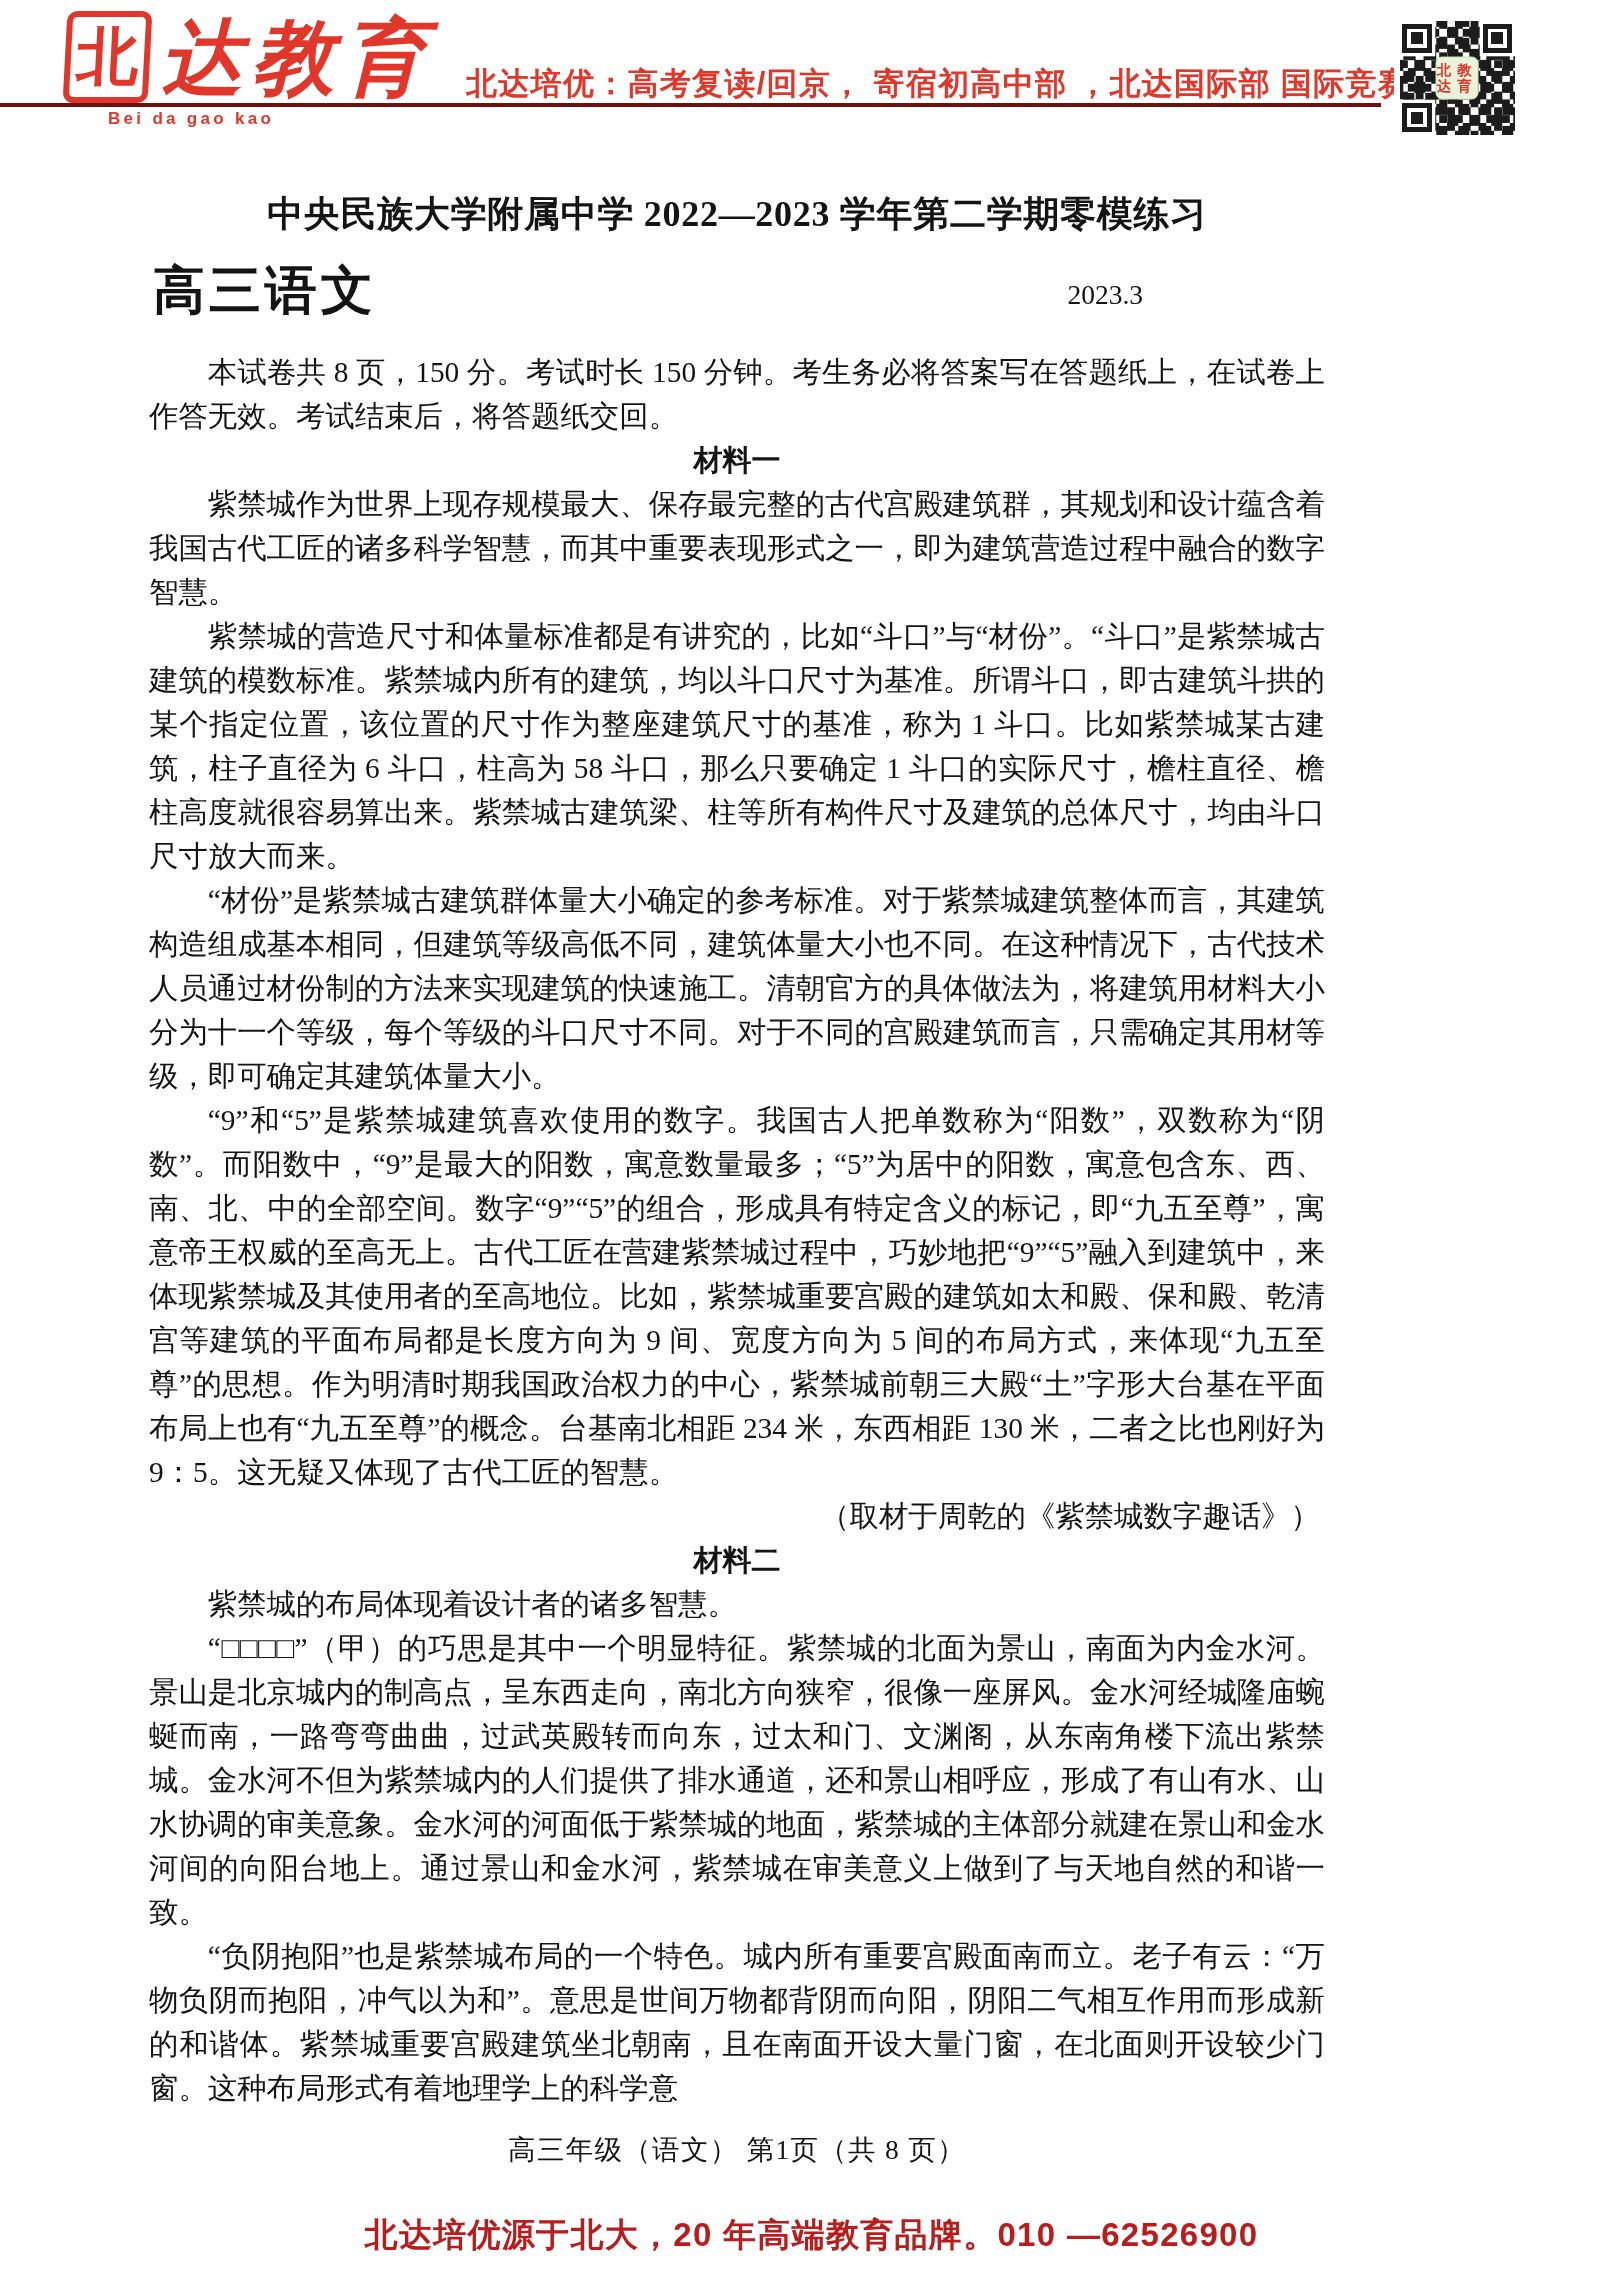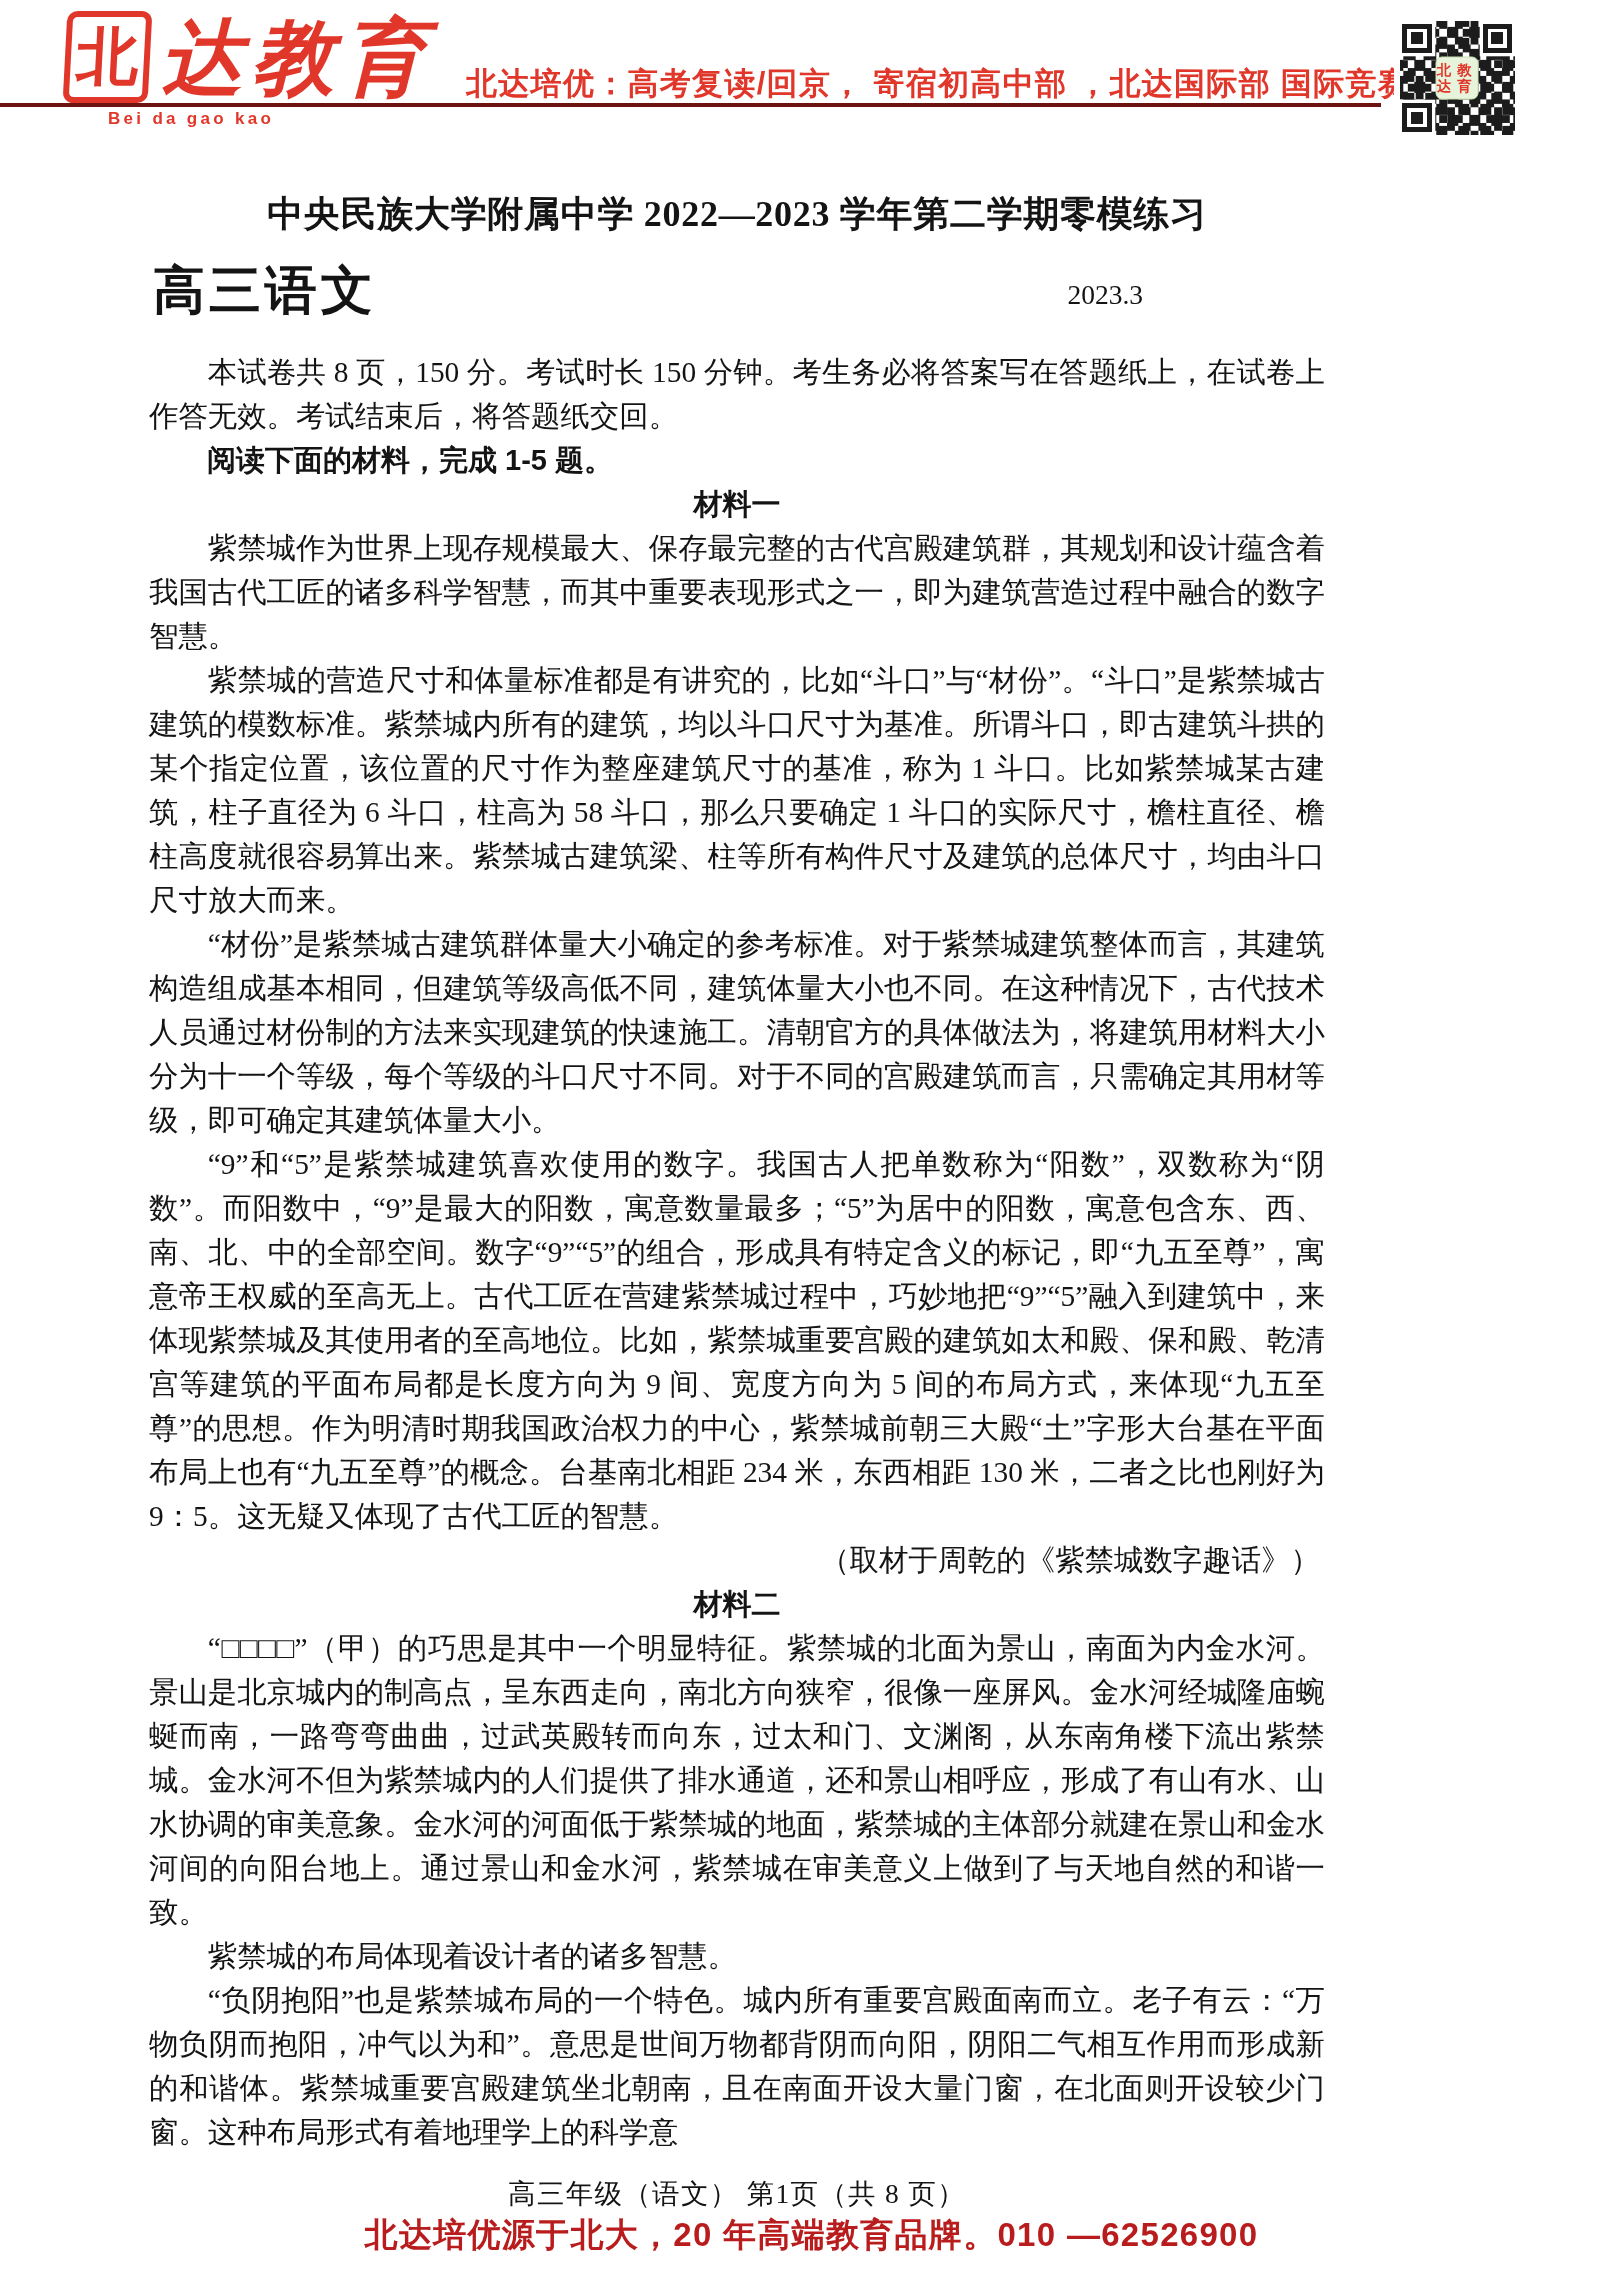--- a/index.html
+++ b/index.html
@@ -156,31 +156,30 @@
 <main class="content">
   <h1 class="doc-title">中央民族大学附属中学 2022—2023 学年第二学期零模练习</h1>
 
   <div class="subject-row">
     <h2 class="subject">高三语文</h2>
     <span class="exam-date">2023.3</span>
   </div>
 
   <p class="intro">本试卷共 8 页，150 分。考试时长 150 分钟。考生务必将答案写在答题纸上，在试卷上作答无效。考试结束后，将答题纸交回。</p>
 
-  <p class="sec-instruction">阅读下面的材料，完成 1-5 题。</p>
 
   <p class="mat-title">材料一</p>
   <p class="para">紫禁城作为世界上现存规模最大、保存最完整的古代宫殿建筑群，其规划和设计蕴含着我国古代工匠的诸多科学智慧，而其中重要表现形式之一，即为建筑营造过程中融合的数字智慧。</p>
   <p class="para">紫禁城的营造尺寸和体量标准都是有讲究的，比如“斗口”与“材份”。“斗口”是紫禁城古建筑的模数标准。紫禁城内所有的建筑，均以斗口尺寸为基准。所谓斗口，即古建筑斗拱的某个指定位置，该位置的尺寸作为整座建筑尺寸的基准，称为 1 斗口。比如紫禁城某古建筑，柱子直径为 6 斗口，柱高为 58 斗口，那么只要确定 1 斗口的实际尺寸，檐柱直径、檐柱高度就很容易算出来。紫禁城古建筑梁、柱等所有构件尺寸及建筑的总体尺寸，均由斗口尺寸放大而来。</p>
   <p class="para">“材份”是紫禁城古建筑群体量大小确定的参考标准。对于紫禁城建筑整体而言，其建筑构造组成基本相同，但建筑等级高低不同，建筑体量大小也不同。在这种情况下，古代技术人员通过材份制的方法来实现建筑的快速施工。清朝官方的具体做法为，将建筑用材料大小分为十一个等级，每个等级的斗口尺寸不同。对于不同的宫殿建筑而言，只需确定其用材等级，即可确定其建筑体量大小。</p>
   <p class="para">“9”和“5”是紫禁城建筑喜欢使用的数字。我国古人把单数称为“阳数”，双数称为“阴数”。而阳数中，“9”是最大的阳数，寓意数量最多；“5”为居中的阳数，寓意包含东、西、南、北、中的全部空间。数字“9”“5”的组合，形成具有特定含义的标记，即“九五至尊”，寓意帝王权威的至高无上。古代工匠在营建紫禁城过程中，巧妙地把“9”“5”融入到建筑中，来体现紫禁城及其使用者的至高地位。比如，紫禁城重要宫殿的建筑如太和殿、保和殿、乾清宫等建筑的平面布局都是长度方向为 9 间、宽度方向为 5 间的布局方式，来体现“九五至尊”的思想。作为明清时期我国政治权力的中心，紫禁城前朝三大殿“土”字形大台基在平面布局上也有“九五至尊”的概念。台基南北相距 234 米，东西相距 130 米，二者之比也刚好为 9：5。这无疑又体现了古代工匠的智慧。</p>
   <p class="attribution">（取材于周乾的《紫禁城数字趣话》）</p>
 
   <p class="mat-title">材料二</p>
+  <p class="para">紫禁城的布局体现着设计者的诸多智慧。</p>
   <p class="para">“□□□□”（甲）的巧思是其中一个明显特征。紫禁城的北面为景山，南面为内金水河。景山是北京城内的制高点，呈东西走向，南北方向狭窄，很像一座屏风。金水河经城隆庙蜿蜒而南，一路弯弯曲曲，过武英殿转而向东，过太和门、文渊阁，从东南角楼下流出紫禁城。金水河不但为紫禁城内的人们提供了排水通道，还和景山相呼应，形成了有山有水、山水协调的审美意象。金水河的河面低于紫禁城的地面，紫禁城的主体部分就建在景山和金水河间的向阳台地上。通过景山和金水河，紫禁城在审美意义上做到了与天地自然的和谐一致。</p>
-  <p class="para">紫禁城的布局体现着设计者的诸多智慧。</p>
   <p class="para">“负阴抱阳”也是紫禁城布局的一个特色。城内所有重要宫殿面南而立。老子有云：“万物负阴而抱阳，冲气以为和”。意思是世间万物都背阴而向阳，阴阳二气相互作用而形成新的和谐体。紫禁城重要宫殿建筑坐北朝南，且在南面开设大量门窗，在北面则开设较少门窗。这种布局形式有着地理学上的科学意</p>
 
   <p class="page-footer">高三年级（语文）  第1页（共 8 页）</p>
 </main>
 
 <div class="banner">北达培优源于北大，20 年高端教育品牌。010 —62526900</div>
 
 
 </body></html>

